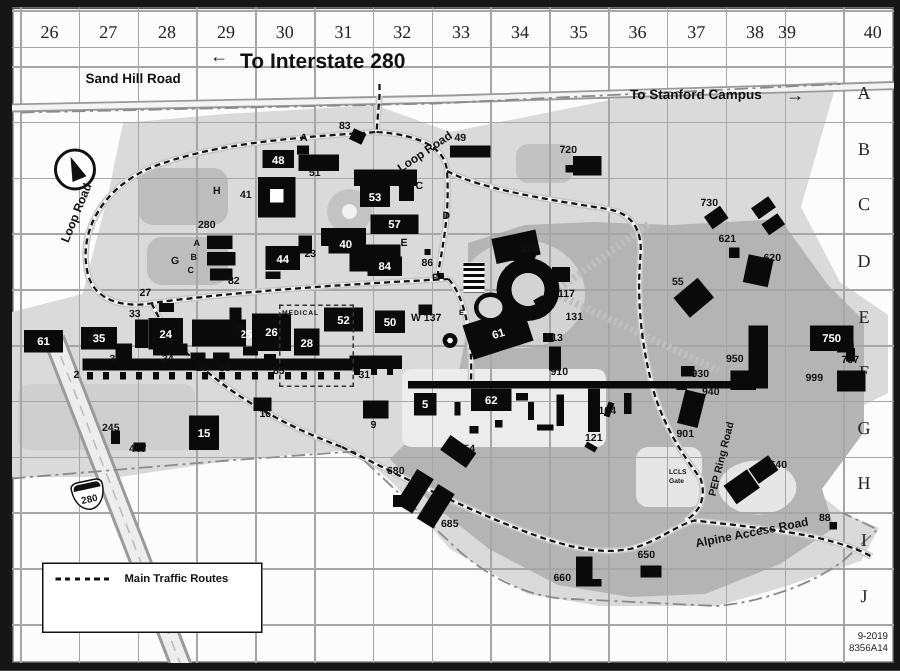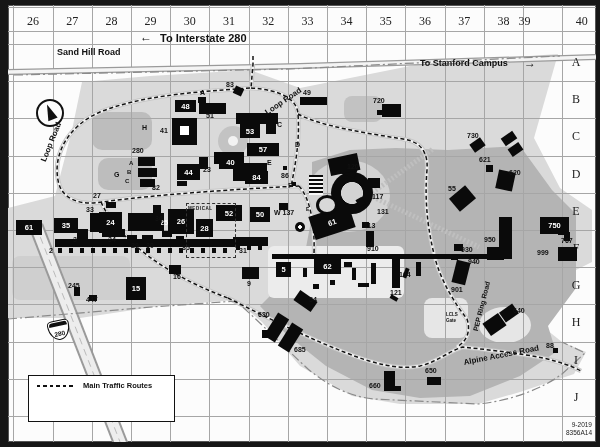--- a/index.html
+++ b/index.html
@@ -246,21 +246,21 @@
     <div class="b solid" style="left: 501px; top: 307px; width: 16px; height: 12px; transform: rotate(-35deg);"></div>
     <div class="b solid" style="left: 485px; top: 317px; width: 19px; height: 15px; transform: rotate(-35deg);"></div>
     <div class="b solid" style="left: 553px; top: 348px; width: 5px; height: 5px;"></div>
     <div class="b solid" style="left: 283px; top: 166px; width: 4px; height: 4px;"></div>
     <div class="b solid" style="left: 292px; top: 182px; width: 4px; height: 4px;"></div>
     <div class="b solid" style="left: 162px; top: 231px; width: 10px; height: 6px;"></div>
     <div class="b solid" style="left: 176px; top: 236px; width: 8px; height: 5px;"></div>
     <div class="b dashedrect" style="left: 186px; top: 203px; width: 50px; height: 55px;"></div>
     <div class="lbl road" style="left: 57px; top: 48px; font-size: 9px;">Sand Hill Road</div>
     <div class="lbl" style="left: 140px; top: 31px; font-size: 12px;">←</div>
-    <div class="lbl" style="left: 160px; top: 33px; font-size: 11px;">To Interstate 280</div>
+    <div class="lbl" style="left: 160px; top: 33px; font-size: 14px;">To Interstate 280</div>
     <div class="lbl" style="left: 420px; top: 59px; font-size: 9px;">To Stanford Campus</div>
     <div class="lbl" style="left: 524px; top: 57px; font-size: 12px;">→</div>
     <div class="lbl" style="left: 40px; top: 160px; font-size: 8px; transform: rotate(-68deg);">Loop Road</div>
     <div class="lbl" style="left: 264px; top: 110px; font-size: 8px; transform: rotate(-34deg);">Loop Road</div>
     <div class="lbl" style="left: 472px; top: 330px; font-size: 7px; transform: rotate(-76deg);">PEP Ring Road</div>
     <div class="lbl" style="left: 463px; top: 359px; font-size: 8px; transform: rotate(-11deg);">Alpine Access Road</div>
     <div class="lbl" style="left: 446px; top: 313px; font-size: 4.5px;">LCLS</div>
     <div class="lbl" style="left: 446px; top: 319px; font-size: 4.5px;">Gate</div>
     <div class="lbl spread" style="left: 188px; top: 207px; font-size: 4.5px;">MEDICAL</div>
     <div class="lbl" style="left: 226px; top: 81px; font-size: 7px;">83</div>

